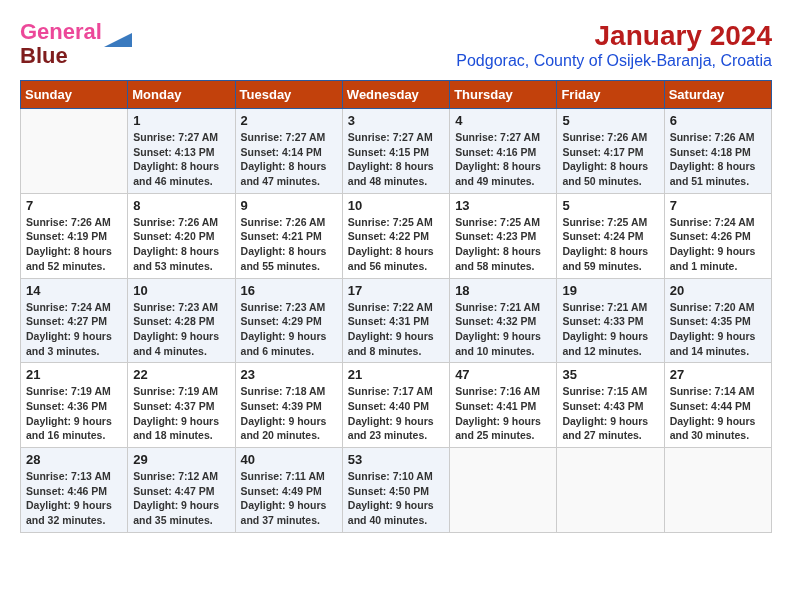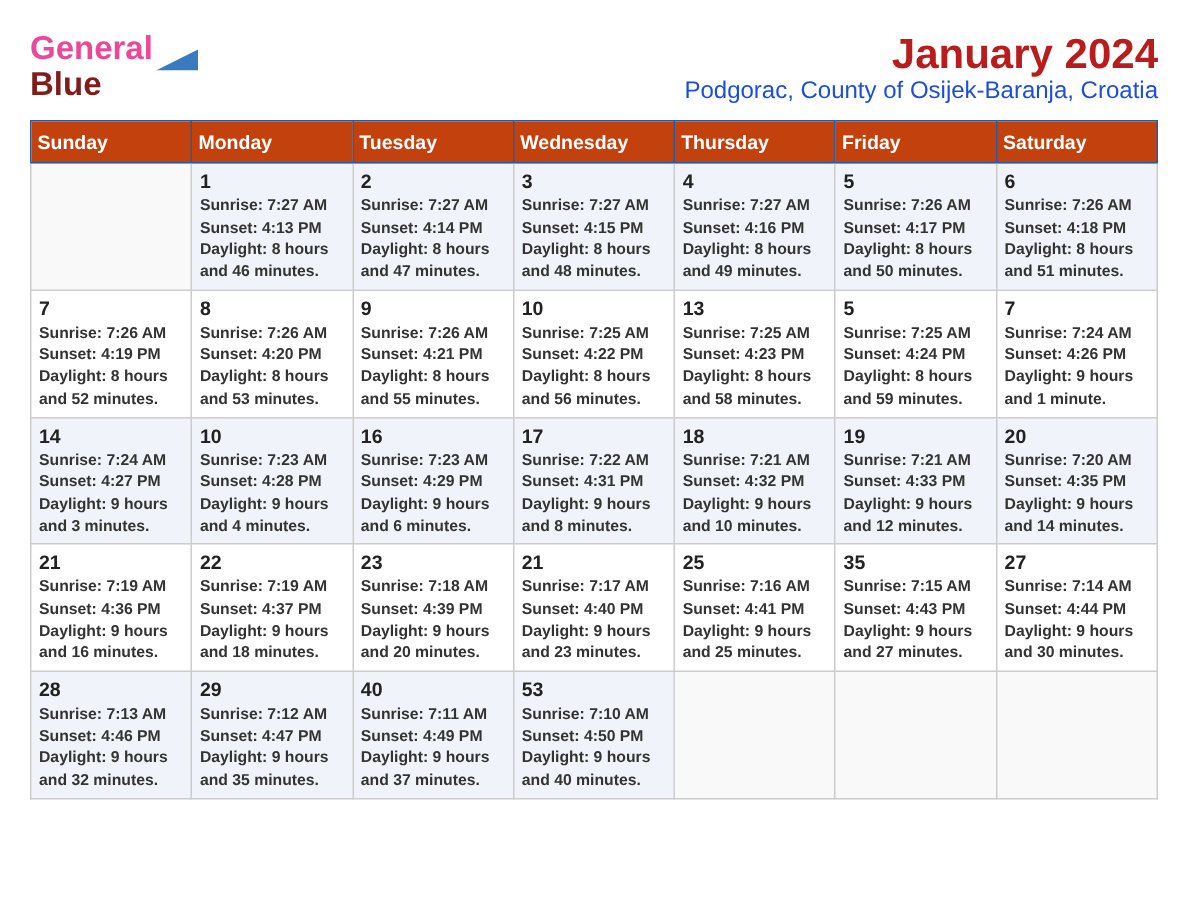--- a/index.html
+++ b/index.html
@@ -222,21 +222,21 @@
         </td>
         <td>
           <span class="day-number">23</span>
           <div class="day-info">Sunrise: 7:18 AM<br>Sunset: 4:39 PM<br>Daylight: 9 hours<br>and 20 minutes.</div>
         </td>
         <td>
           <span class="day-number">21</span>
           <div class="day-info">Sunrise: 7:17 AM<br>Sunset: 4:40 PM<br>Daylight: 9 hours<br>and 23 minutes.</div>
         </td>
         <td>
-          <span class="day-number">25</span>
+          <span class="day-number">47</span>
           <div class="day-info">Sunrise: 7:16 AM<br>Sunset: 4:41 PM<br>Daylight: 9 hours<br>and 25 minutes.</div>
         </td>
         <td>
           <span class="day-number">35</span>
           <div class="day-info">Sunrise: 7:15 AM<br>Sunset: 4:43 PM<br>Daylight: 9 hours<br>and 27 minutes.</div>
         </td>
         <td>
           <span class="day-number">27</span>
           <div class="day-info">Sunrise: 7:14 AM<br>Sunset: 4:44 PM<br>Daylight: 9 hours<br>and 30 minutes.</div>
         </td>

